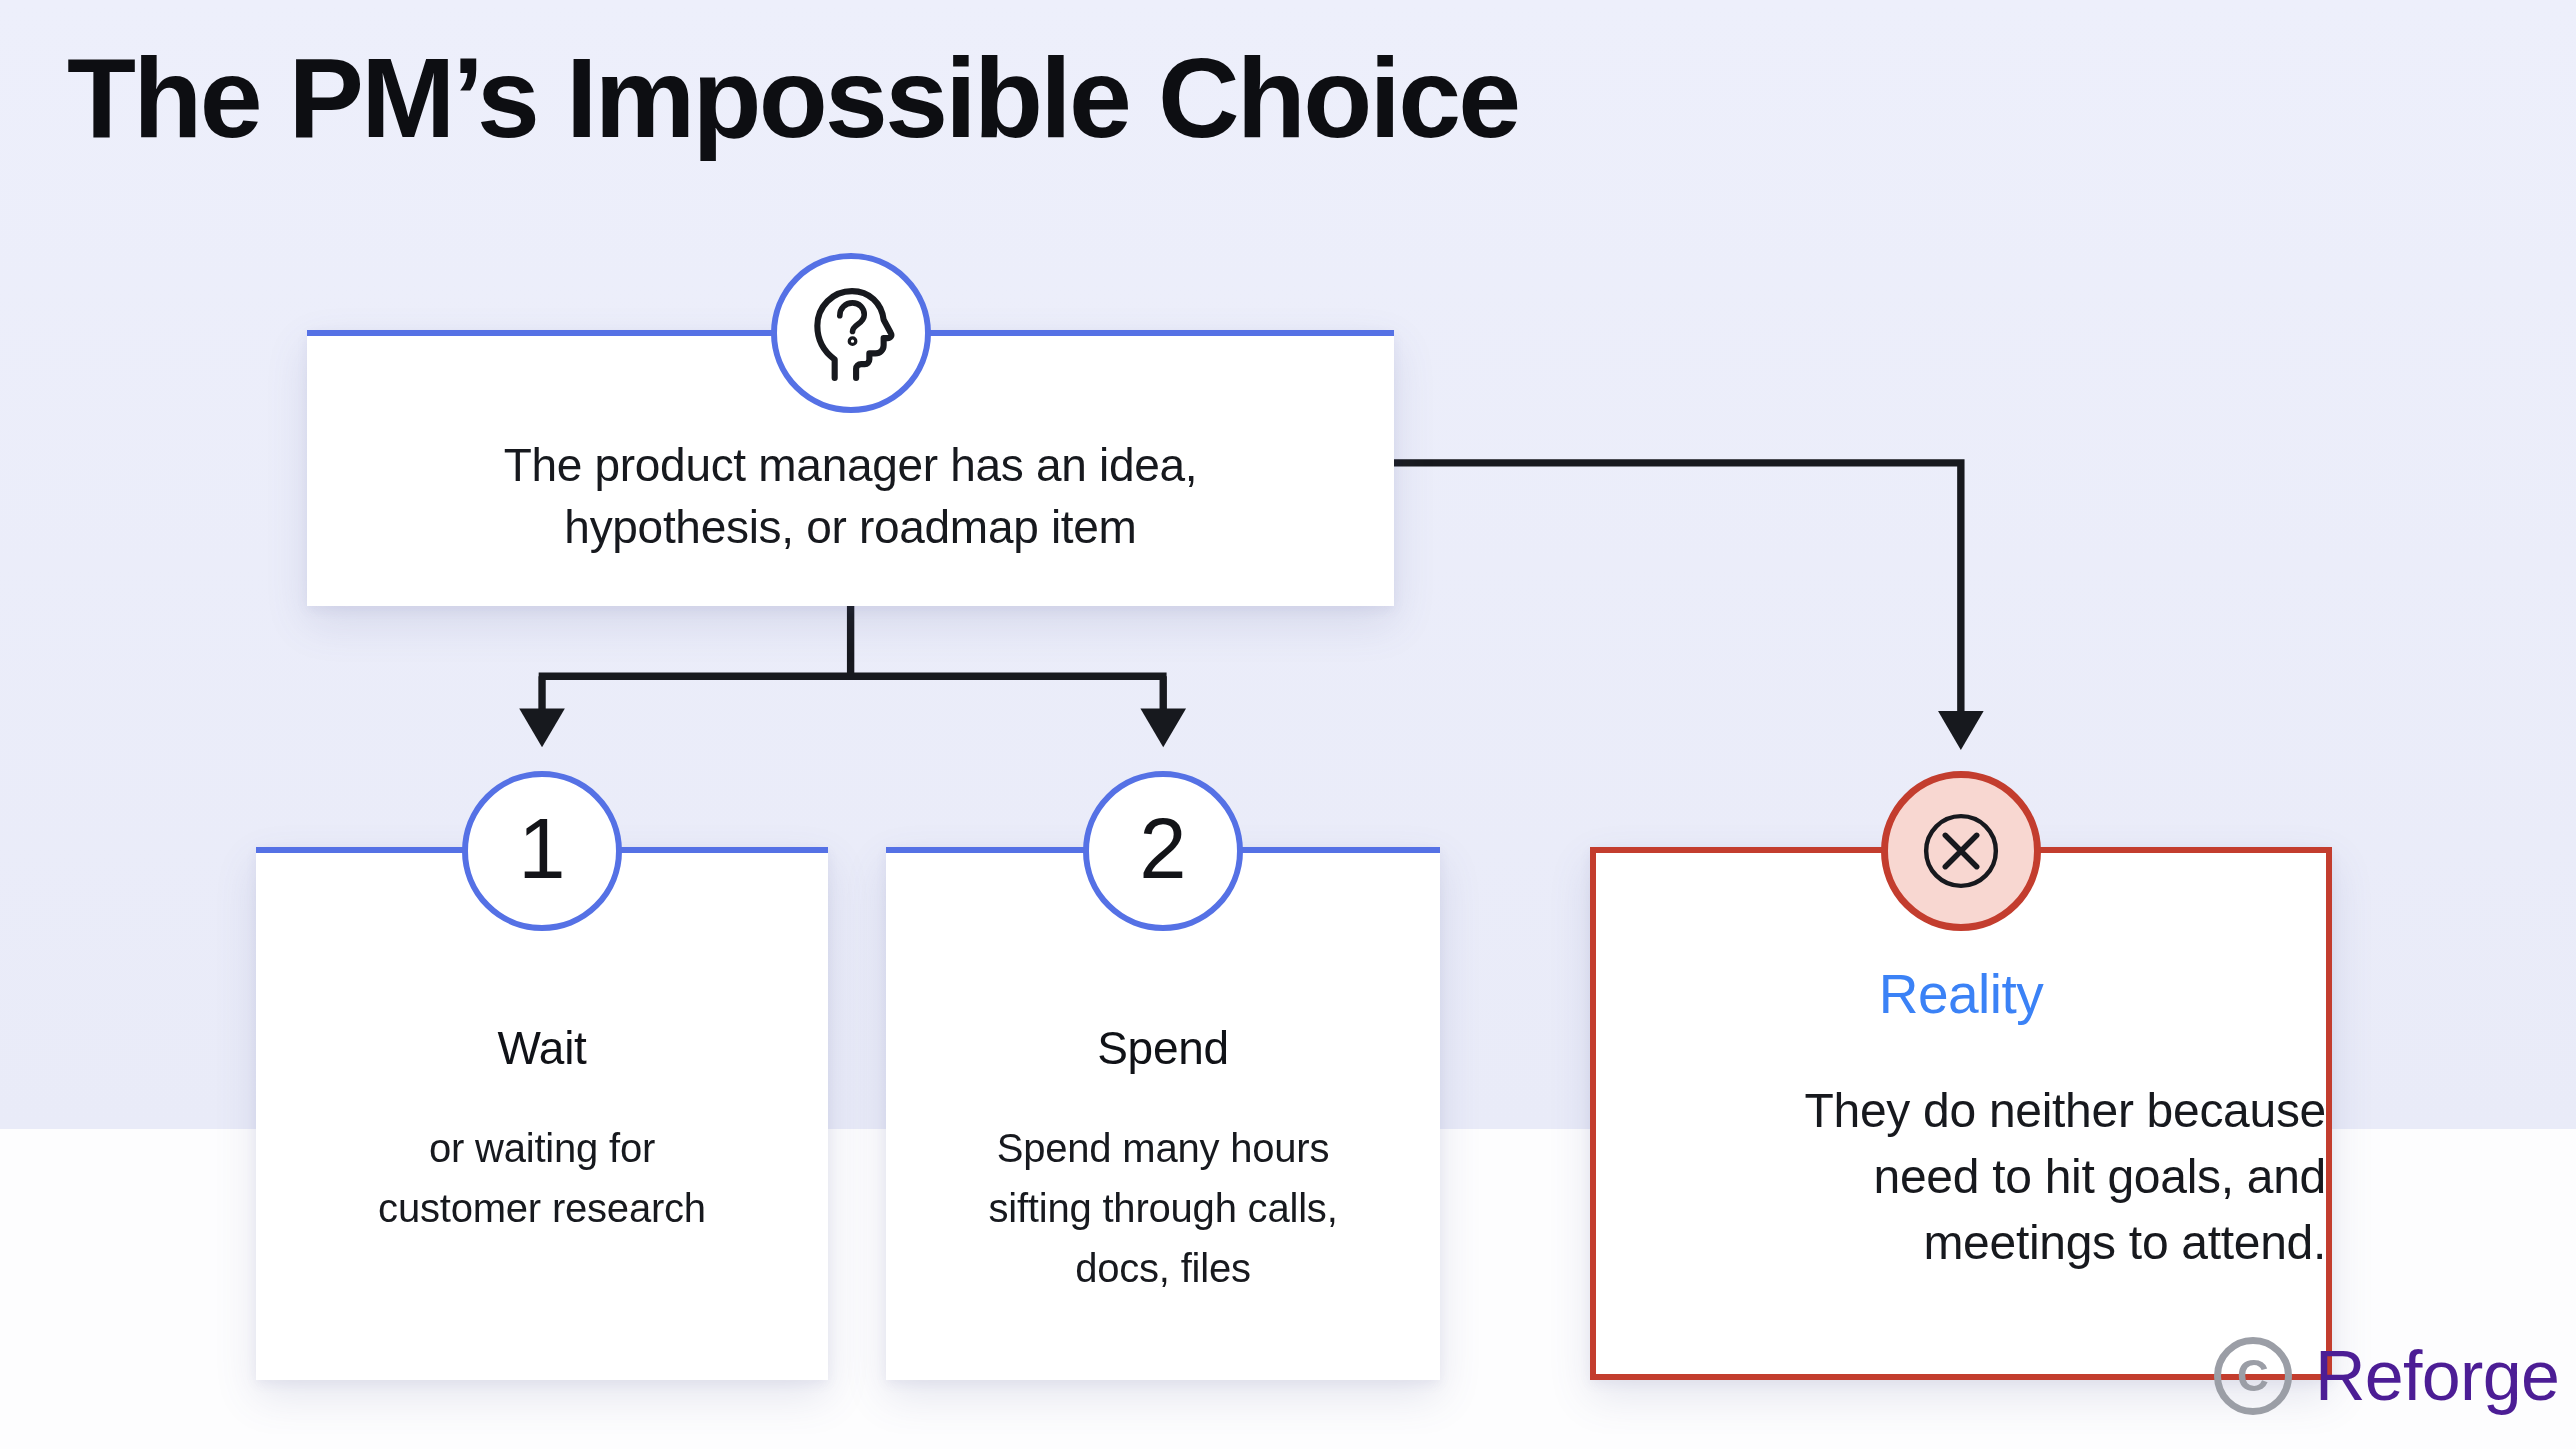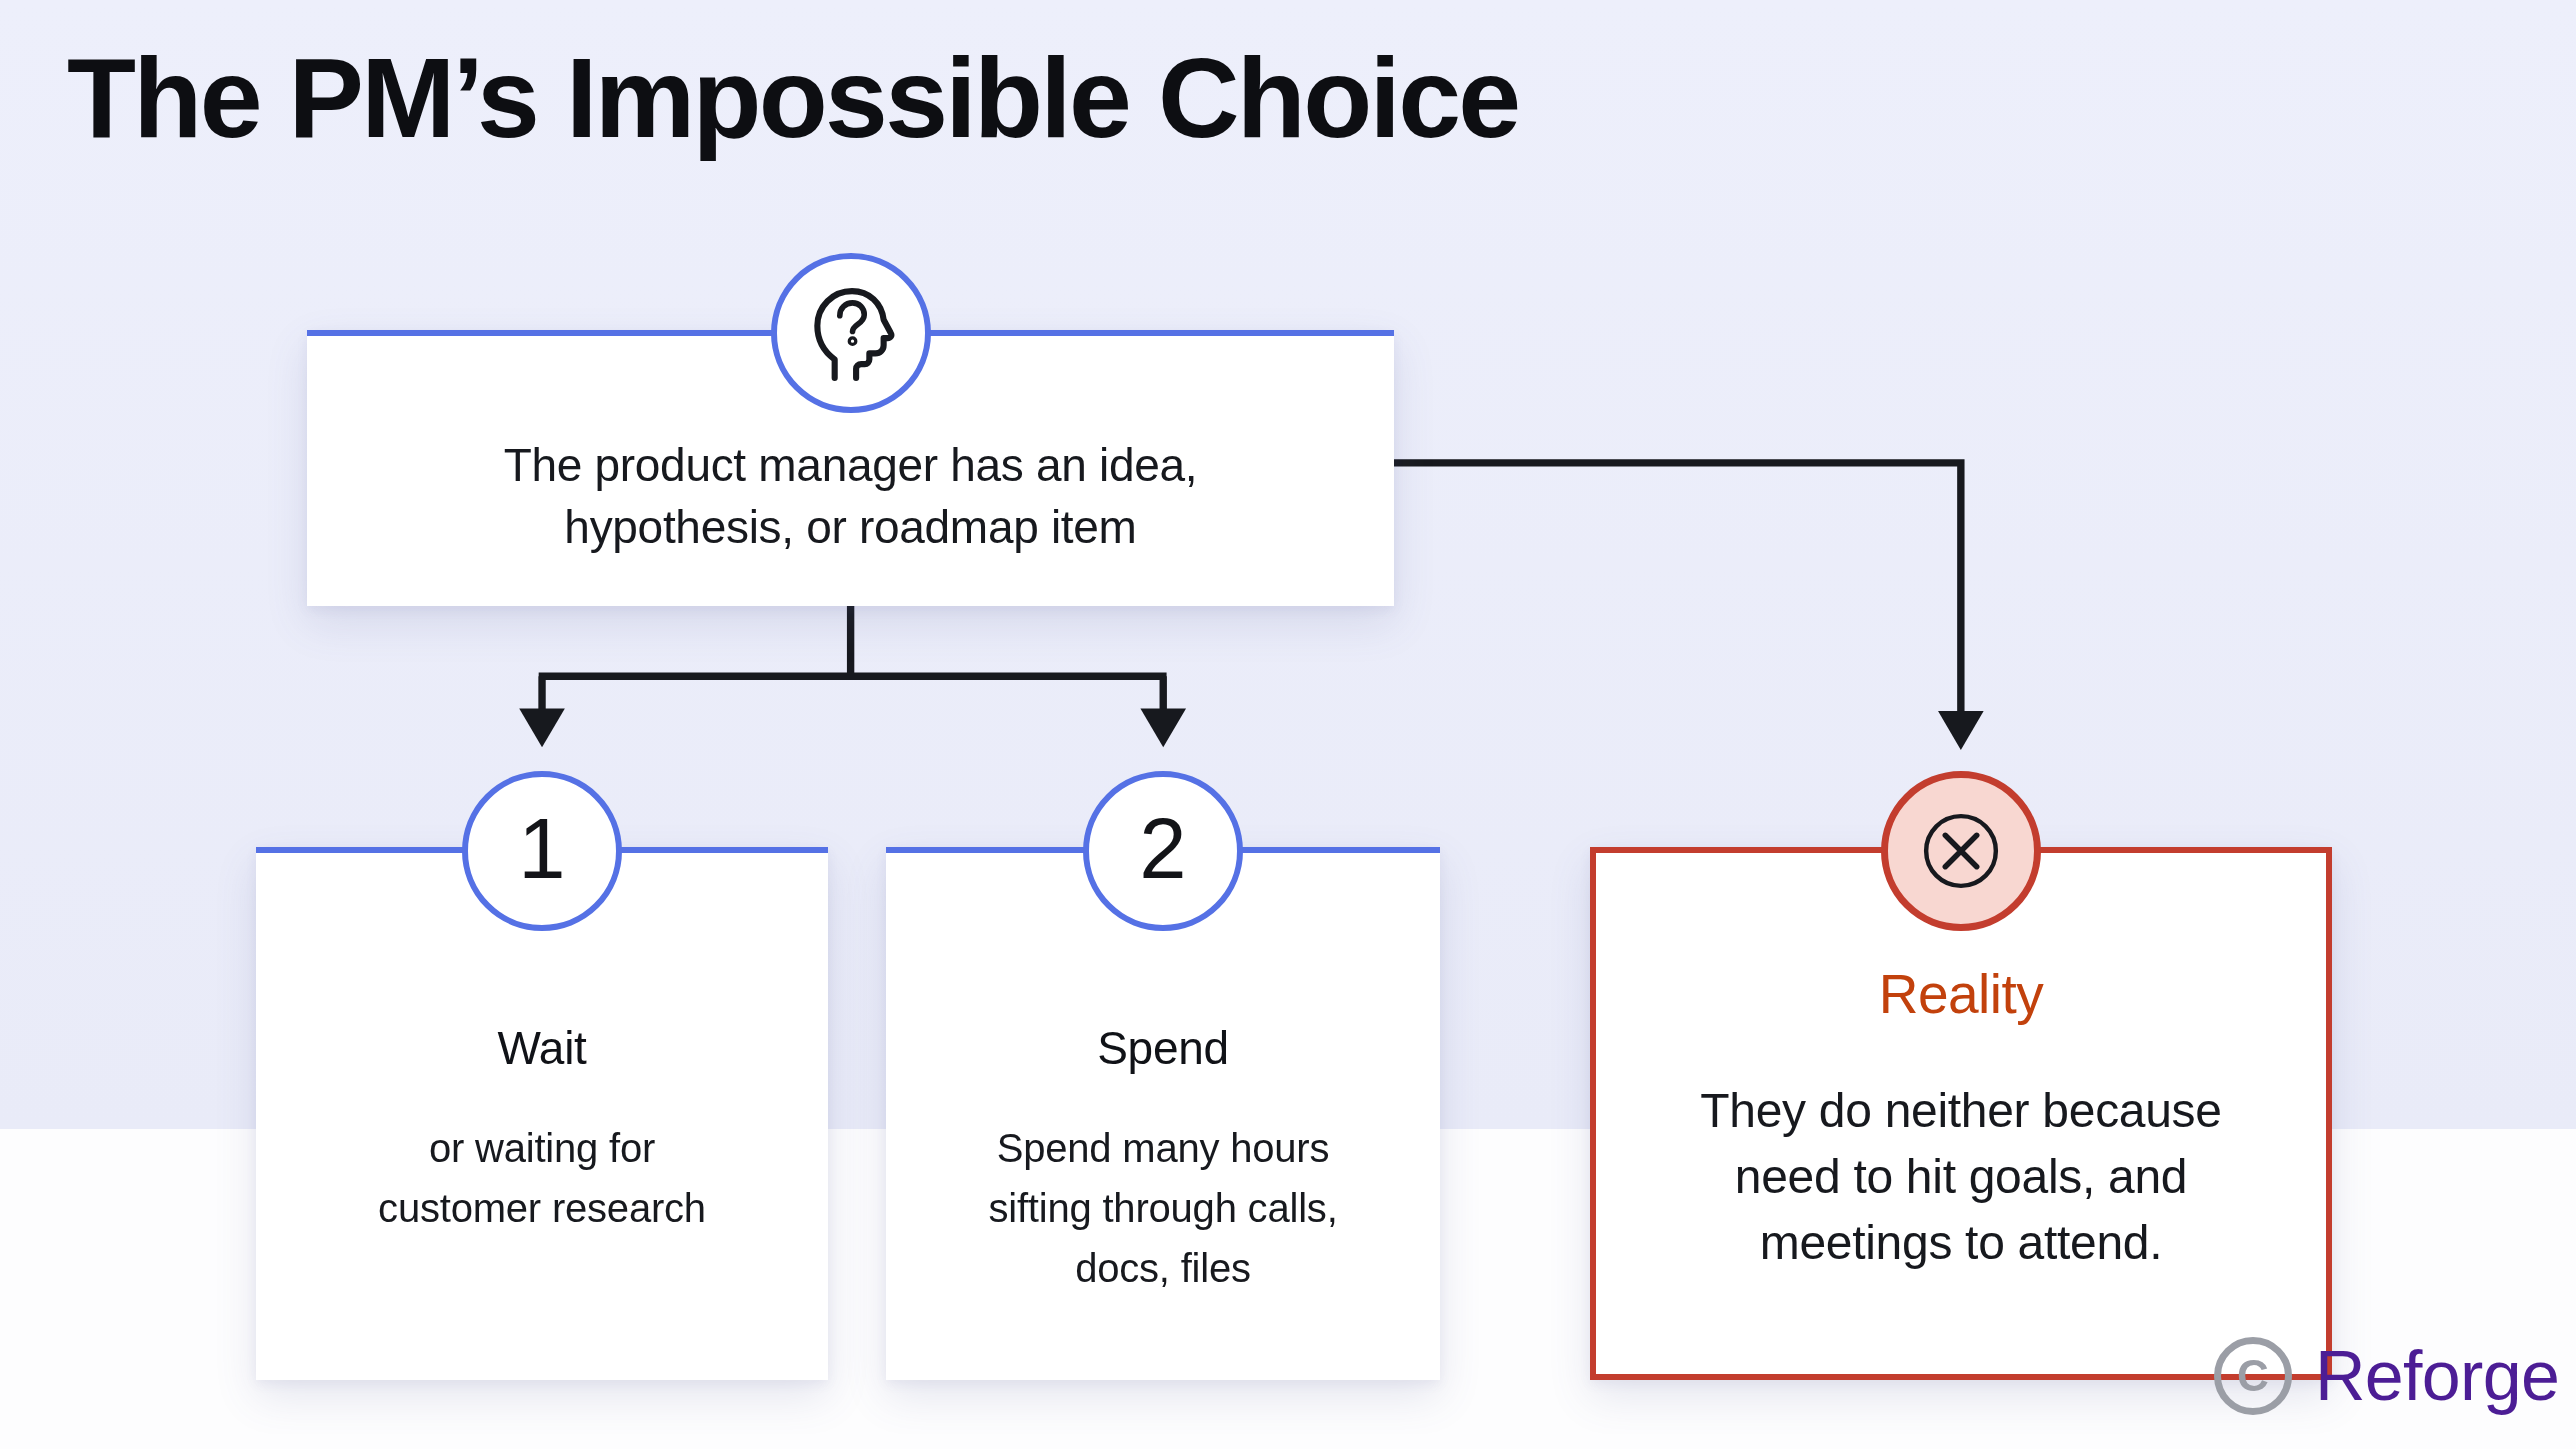--- a/index.html
+++ b/index.html
@@ -43,23 +43,23 @@
   .opt-title{position:absolute;left:0;right:0;top:164px;text-align:center;
     font-size:46px;line-height:62px;font-weight:500;letter-spacing:-0.3px;color:#101217;}
   .opt-body{position:absolute;left:0;right:0;top:265px;text-align:center;}
   .opt-body .ln{font-size:40px;line-height:60px;letter-spacing:-0.2px;}
   .reality-box{left:1590px;top:847px;width:742px;height:533px;border:6.7px solid #C33D2E;}
   .reality-circle{
     left:1881px;top:771px;width:160px;height:160px;
     background:#F8D7D1;border:7.4px solid #C33D2E;
   }
   .reality-title{position:absolute;left:0;right:0;top:104px;text-align:center;
-    font-size:55px;line-height:74px;font-weight:500;letter-spacing:-0.5px;color:#c2410c;}
+    font-size:55px;line-height:74px;font-weight:500;letter-spacing:-0.5px;color:#3b82f6;}
   .reality-body{position:absolute;left:0;right:0;top:225px;text-align:center;}
-  .reality-body .ln{font-size:48px;line-height:66px;letter-spacing:-0.3px;}
+  .reality-body .ln{font-size:48px;line-height:66px;letter-spacing:-0.3px;text-align:right;}
   .brand-logo{
     position:absolute;left:2214px;top:1334px;height:83px;z-index:10;
     display:flex;align-items:center;gap:23px;
   }
   .brand-mark{
     width:78px;height:78px;box-sizing:border-box;border:7.4px solid #9B9EA6;
     border-radius:50%;display:flex;align-items:center;justify-content:center;
   }
   .brand-mark span{font-size:44px;font-weight:700;color:#9B9EA6;line-height:1;}
   .brand-text{font-size:70px;color:#4c1d95;letter-spacing:-0.7px;line-height:1;}

